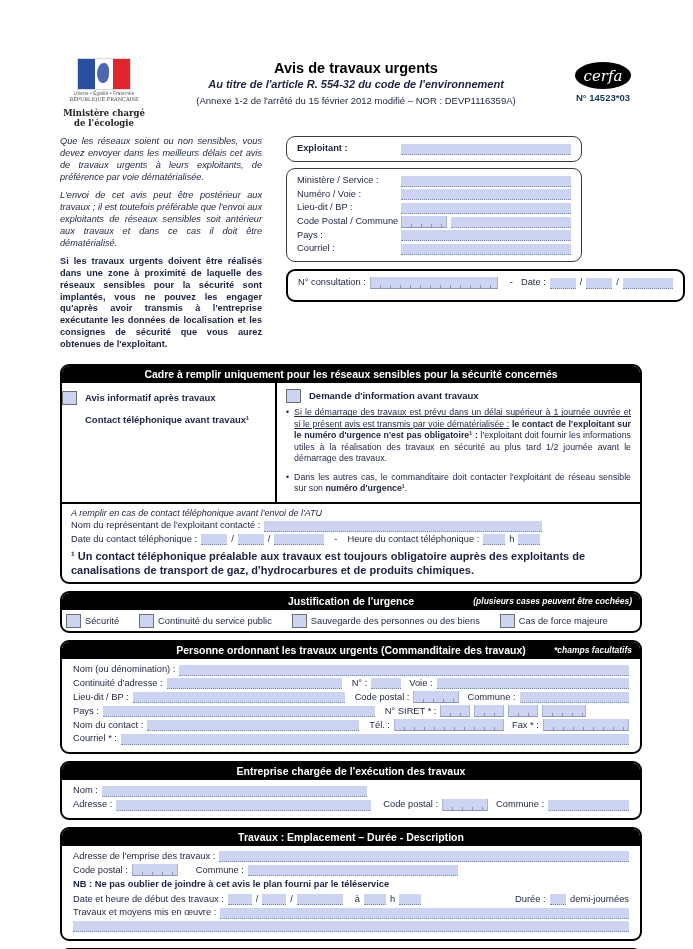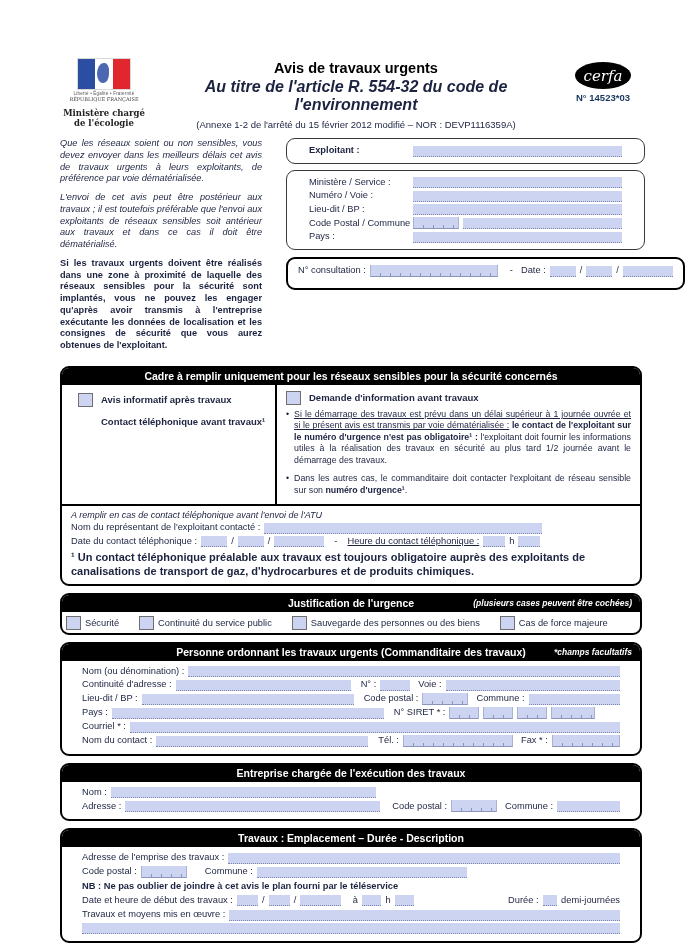--- a/index.html
+++ b/index.html
@@ -18,62 +18,62 @@
   .flag .b { flex:1; background:#2b4ea2; }
   .flag .w { flex:1; background:#fff; position:relative; }
   .flag .w::after { content:""; position:absolute; left:2px; top:4px; width:12px; height:20px;
     background:#2b4ea2; border-radius:60% 40% 50% 50%; opacity:.85; }
   .flag .r { flex:1; background:#e1262d; }
   .motto { font-size:4.5px; color:#555; margin-top:1px; letter-spacing:.2px; }
   .republic { font-size:5px; color:#444; font-family:"DejaVu Serif", serif; }
   .ministry { margin-top:6px; font-family:"DejaVu Serif", serif; font-weight:bold; font-size:8.5px; color:#222; line-height:1.2; }
   .titleblk { flex:1 1 auto; text-align:center; padding-top:2px; }
   .title { font-size:14.5px; font-weight:bold; color:#000; }
-  .subtitle { font-size:16px; font-style:italic; font-weight:bold; margin-top:2px; }
+  .subtitle { font-size:11px; font-style:italic; font-weight:bold; margin-top:2px; }
   .annex { font-size:9.5px; margin-top:5px; }
   .cerfablk { width:78px; flex:0 0 auto; text-align:center; padding-top:4px; }
   .cerfa-ellipse { width:56px; height:27px; background:#000; border-radius:50%;
     display:flex; align-items:center; justify-content:center; margin:0 auto;
     color:#fff; font-family:"DejaVu Serif", serif; font-style:italic; font-size:15px; }
   .cerfa-num { margin-top:3px; font-size:9.5px; font-weight:bold; color:#17365d; }
 
   
   .top { display:flex; gap:24px; margin-top:8px; }
   .sidebar { width:202px; flex:0 0 auto; font-size:9.2px; text-align:justify; line-height:1.28; }
   .sidebar p { margin-bottom:7px; }
   .it { font-style:italic; }
   .bold { font-weight:bold; }
   .rightcol { flex:1 1 auto; }
 
-  .roundbox { border:1.5px solid #3a3a3a; border-radius:9px; padding:4px 22px; width:359px; background:#fff; }
+  .roundbox { border:1.5px solid #3a3a3a; border-radius:9px; padding:4px 10px; width:296px; background:#fff; }
   .row { display:flex; align-items:flex-end; gap:4px; margin:2px 0; }
   .lbl { font-size:9.3px; white-space:nowrap; line-height:1.25; }
   .f { display:inline-block; background:#ccd4f1; border-bottom:1px dotted #7b86ae; height:11px; }
   .grow { flex:1 1 auto; }
   .comb { display:inline-block; height:12px; background-color:#ccd4f1;
     border-bottom:1px solid #8b94ba; border-left:1px solid #aab2d2; border-right:1px solid #aab2d2;
     background-image:repeating-linear-gradient(to right, transparent 0, transparent 9px, #8b94ba 9px, #8b94ba 10px);
     background-size:100% 3px; background-repeat:no-repeat; background-position:left bottom; }
   .dlbl { width:100px; flex:0 0 auto; }
   .dbox { display:inline-block; width:26px; height:11px; background:#ccd4f1; border-bottom:1px dotted #7b86ae; }
   .dbox.yr { width:50px; }
 
   
   .sec { border:2px solid #000; border-radius:9px; overflow:hidden; margin-top:7px; background:#fff; }
   .sec-h { background:#000; color:#fff; font-weight:bold; font-size:10.5px; text-align:center;
     padding:2px 8px 3px; position:relative; }
   .sec-h .note { position:absolute; right:8px; top:3px; font-size:8.5px; font-style:italic; font-weight:bold; }
-  .sec-b { padding:3px 20px 5px; }
+  .sec-b { padding:3px 11px 5px; }
 
   .consult { width:100%; margin-top:7px; }
   .consult .sec-b { padding:4px 10px 9px; }
 
   
   .cols { display:flex; }
-  .colL { width:215px; flex:0 0 auto; border-right:2px solid #000; padding:8px 8px 6px 16px; }
+  .colL { width:215px; flex:0 0 auto; border-right:2px solid #000; padding:8px 8px 6px 0; }
   .colR { flex:1 1 auto; padding:6px 9px 6px 9px; }
   .chkrow { display:flex; align-items:flex-start; gap:8px; margin-bottom:8px; }
   .chk { width:15px; height:14px; background:#ccd4f1; border:1px solid #6f6f6f; flex:0 0 auto; }
   .optlbl { font-size:9.5px; font-weight:bold; padding-top:1px; }
   .indent { margin-left:23px; }
   .bullets { font-size:8.8px; text-align:justify; line-height:1.3; margin-top:4px; }
   .bullet { display:flex; gap:5px; margin-bottom:7px; }
   .bullet .bdot { flex:0 0 auto; font-size:8.8px; }
   .ul { text-decoration:underline; }
   .atu { border-top:2px solid #000; padding:4px 9px 5px; }
@@ -145,20 +145,24 @@
           <span class="lbl dlbl">Lieu-dit / BP :</span>
           <span class="f grow"></span>
         </div>
         <div class="row">
           <span class="lbl dlbl">Code Postal / Commune :</span>
           <span class="comb" style="width:46px;"></span>
           <span class="f grow"></span>
         </div>
         <div class="row">
           <span class="lbl dlbl">Pays :</span>
+          <span class="f grow"></span>
+        </div>
+        <div class="row">
+          <span class="lbl dlbl">Courriel :</span>
           <span class="f grow"></span>
         </div>
       </div>
 
       <div class="sec consult">
         <div class="sec-b">
           <div class="row" style="align-items:center;">
             <span class="lbl">N° consultation :</span>
             <span class="comb" style="width:128px;"></span>
             <span class="lbl" style="margin-left:8px;">-</span>
@@ -208,21 +212,21 @@
         <span class="f" style="width:278px;"></span>
       </div>
       <div class="row" style="align-items:center;">
         <span class="lbl">Date du contact téléphonique :</span>
         <span class="dbox"></span>
         <span class="lbl">/</span>
         <span class="dbox"></span>
         <span class="lbl">/</span>
         <span class="dbox yr"></span>
         <span class="lbl" style="margin-left:6px;">-</span>
-        <span class="lbl" style="margin-left:6px;text-decoration:underline;">Heure du contact téléphonique :</span>
+        <span class="lbl" style="margin-left:6px;">Heure du contact téléphonique :</span>
         <span class="dbox" style="width:22px;"></span>
         <span class="lbl">h</span>
         <span class="dbox" style="width:22px;"></span>
       </div>
       <div class="footnote">¹ Un contact téléphonique préalable aux travaux est toujours obligatoire auprès des exploitants de canalisations de transport de gaz, d'hydrocarbures et de produits chimiques.</div>
     </div>
   </div>
 
   <div class="sec">
     <div class="sec-h">
@@ -278,30 +282,30 @@
       <div class="row">
         <span class="lbl">Pays :</span>
         <span class="f" style="width:272px;"></span>
         <span class="lbl" style="margin-left:6px;">N° SIRET * :</span>
         <span class="comb" style="width:30px;"></span>
         <span class="comb" style="width:30px;"></span>
         <span class="comb" style="width:30px;"></span>
         <span class="comb" style="width:44px;"></span>
       </div>
       <div class="row">
-        <span class="lbl">Courriel * :</span>
-        <span class="f grow"></span>
-      </div>
-      <div class="row">
         <span class="lbl">Nom du contact :</span>
         <span class="f" style="width:212px;"></span>
         <span class="lbl" style="margin-left:6px;">Tél. :</span>
         <span class="comb" style="width:110px;"></span>
         <span class="lbl" style="margin-left:4px;">Fax * :</span>
         <span class="comb grow"></span>
+      </div>
+      <div class="row">
+        <span class="lbl">Courriel * :</span>
+        <span class="f grow"></span>
       </div>
     </div>
   </div>
 
   <div class="sec">
     <div class="sec-h">Entreprise chargée de l'exécution des travaux</div>
     <div class="sec-b">
       <div class="row">
         <span class="lbl">Nom :</span>
         <span class="f" style="width:265px;"></span>

